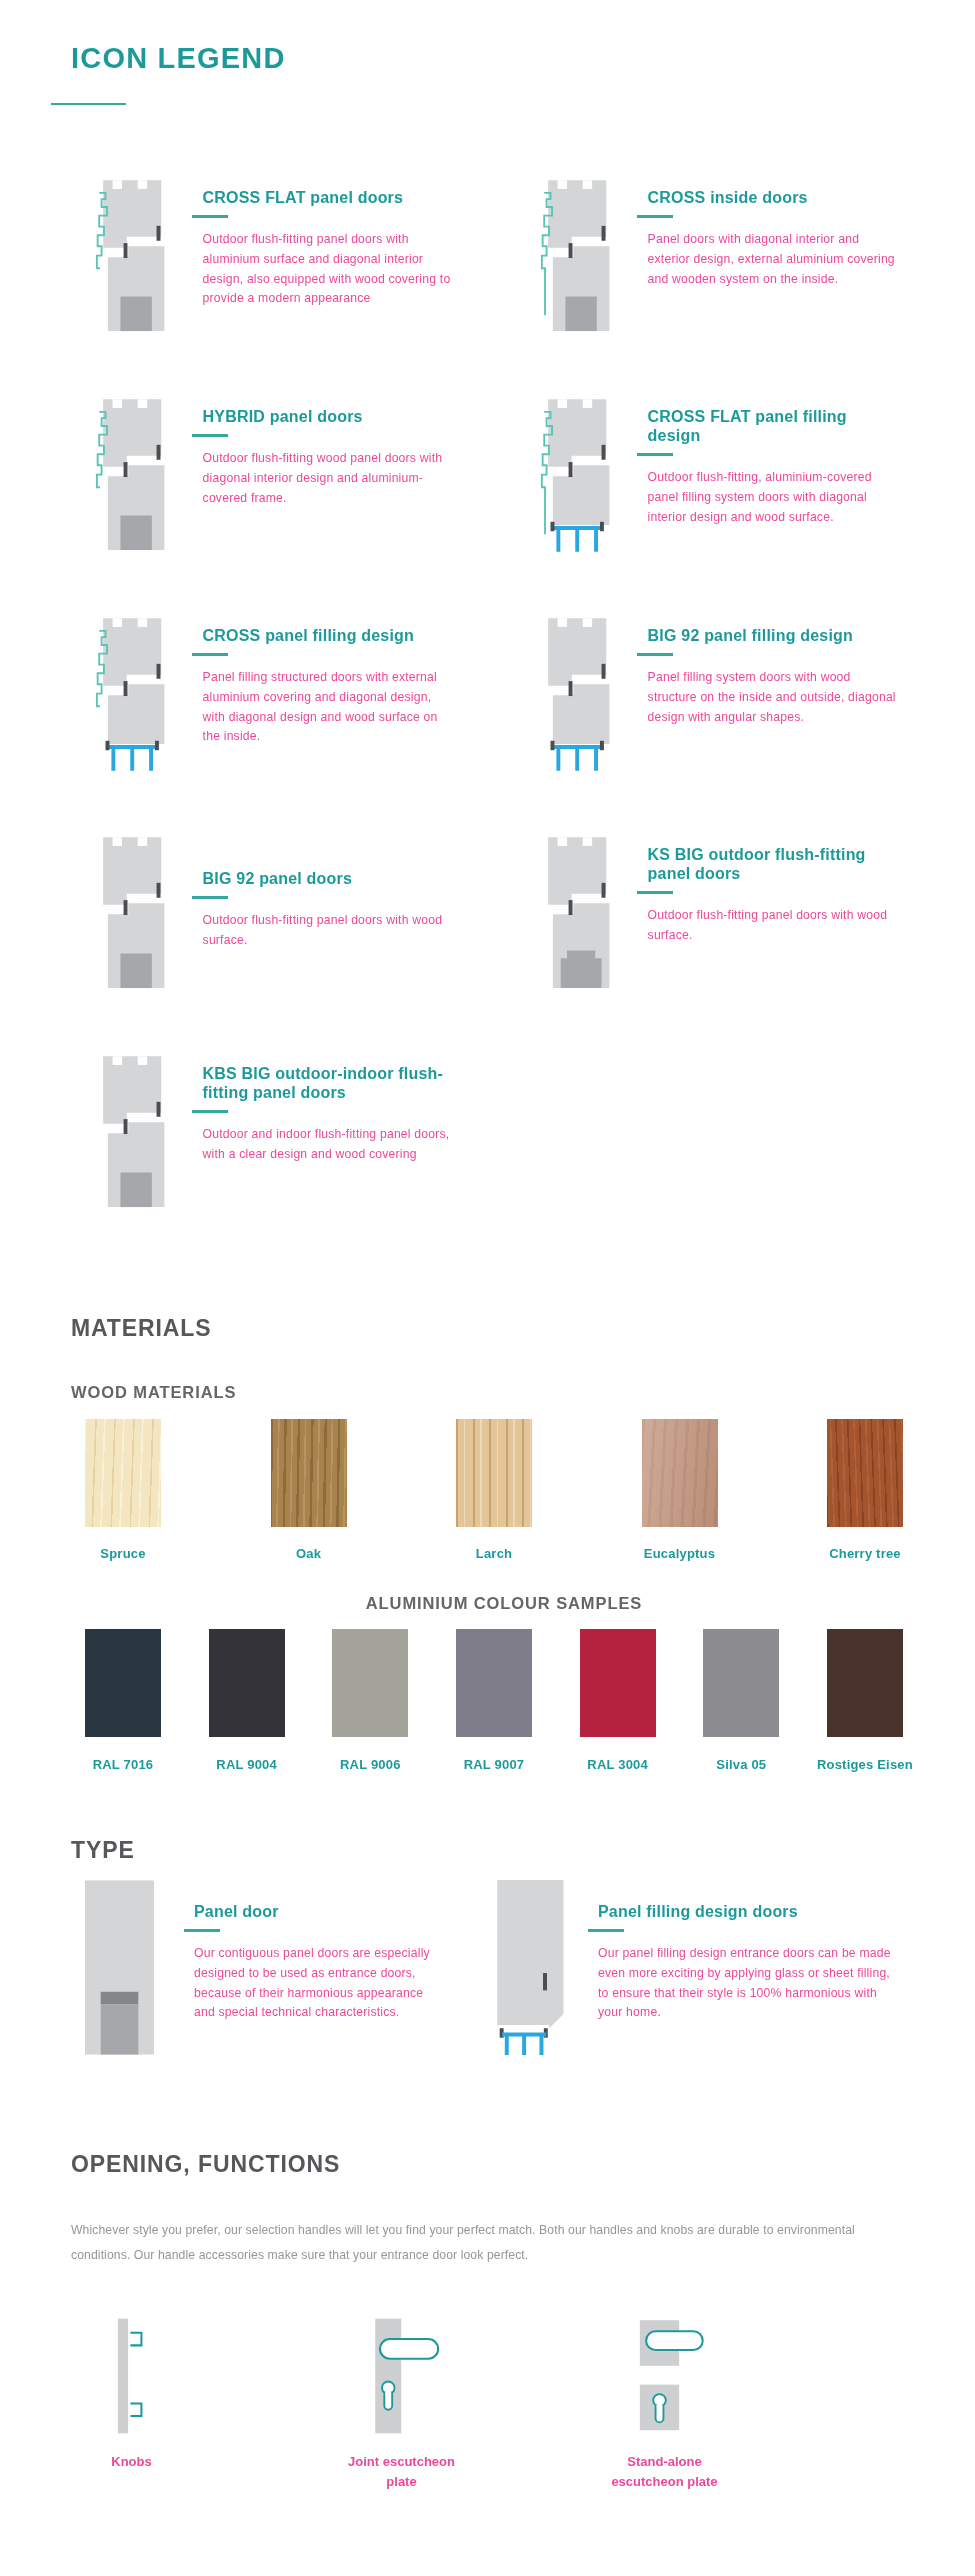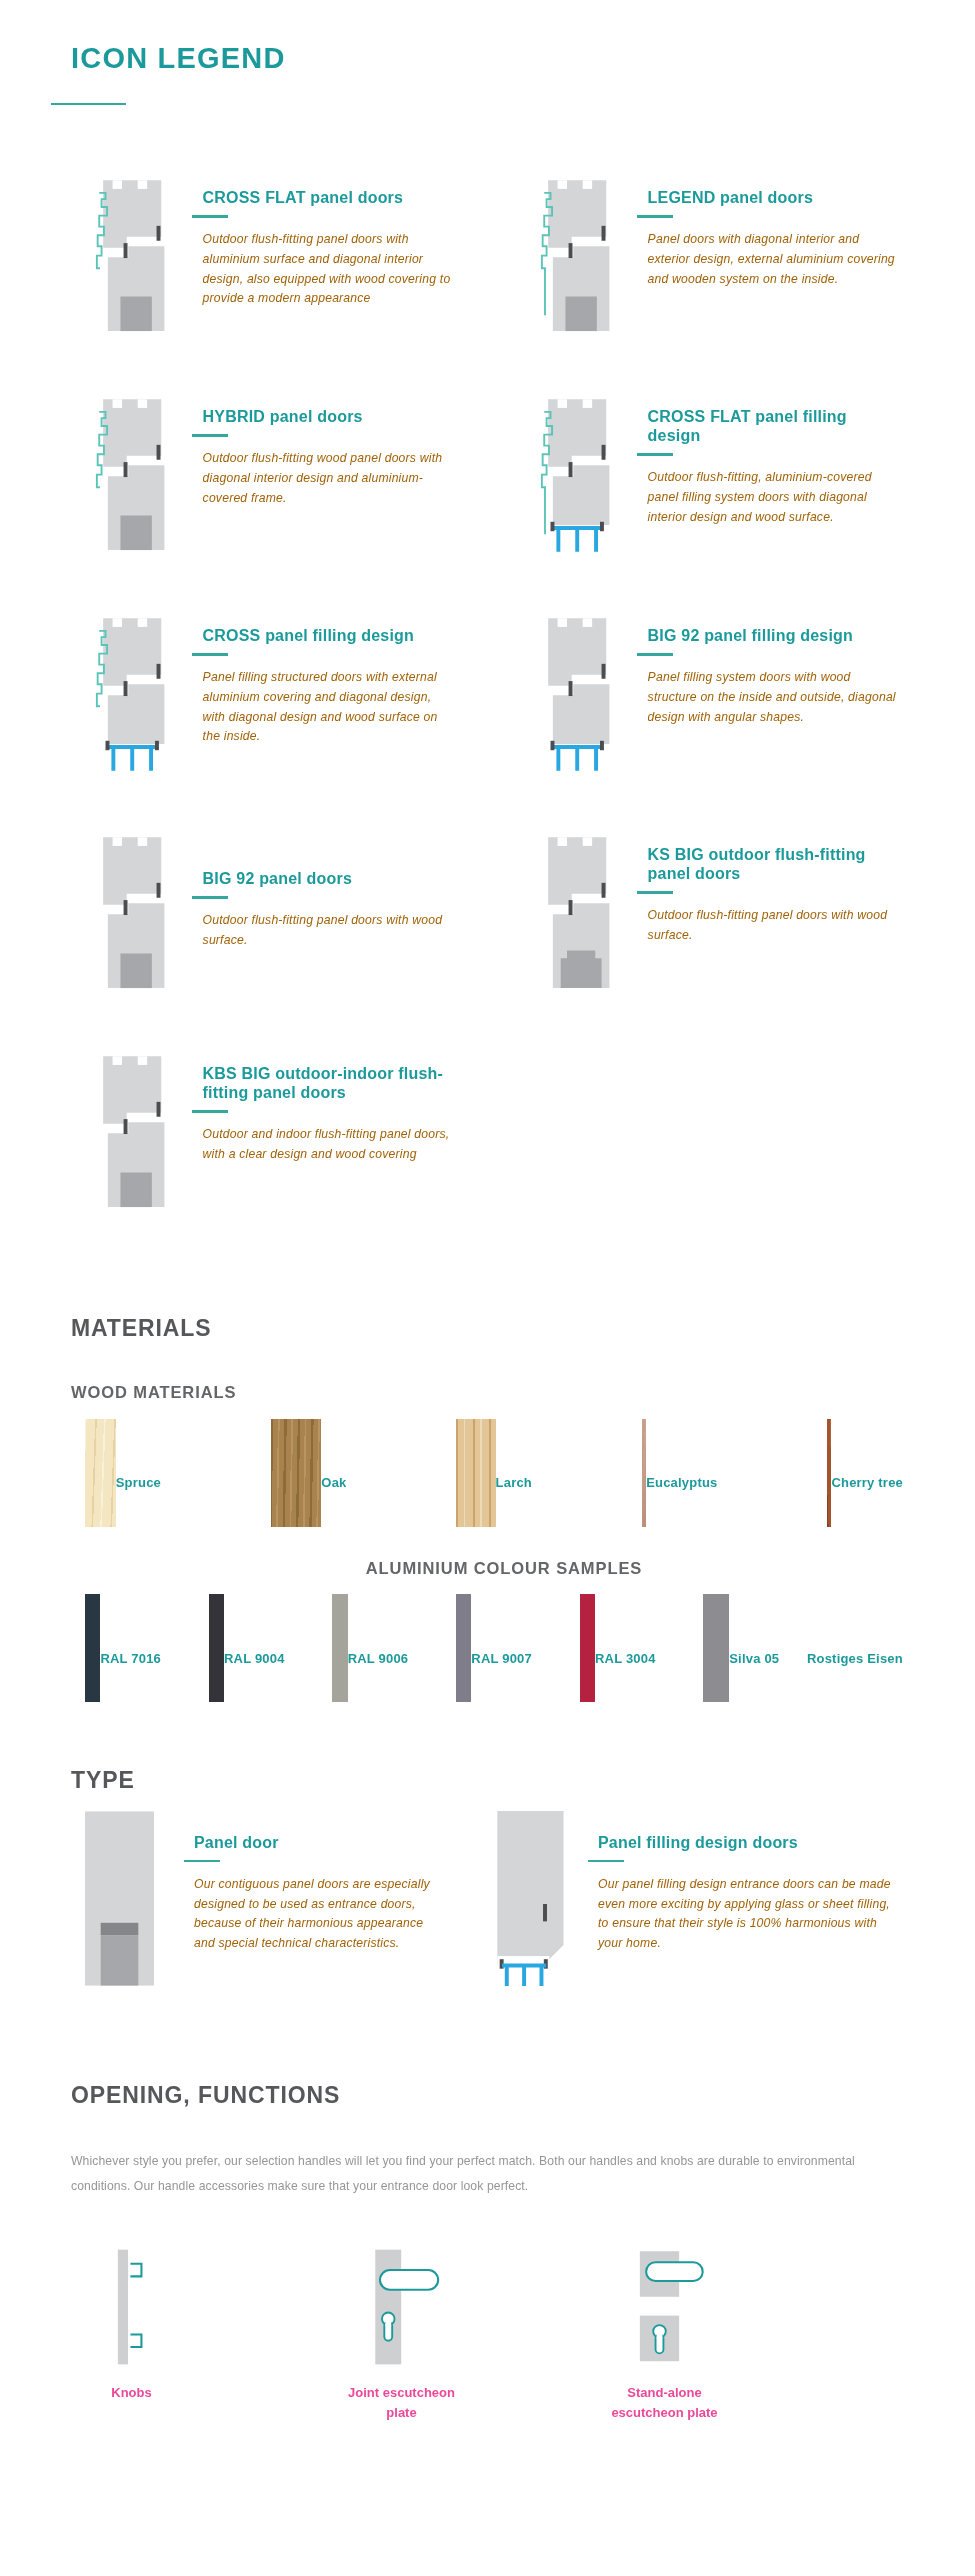--- a/index.html
+++ b/index.html
@@ -18,26 +18,26 @@
 
   .sec-profile{margin-top:69px;}
   .pgrid{display:grid;grid-template-columns:445px 441px;row-gap:58px;margin-top:4.7px;}
   .pitem{display:flex;align-items:flex-start;padding-left:12.6px;}
   .iconbox{flex:none;width:119px;}
   .picon{display:block;}
   .ptext{width:250px;padding-top:14px;}
   .col-right .ptext{width:250px;}
   .ititle{font-size:16px;font-weight:600;color:#1c9a9b;letter-spacing:0.2px;line-height:19px;margin:0;}
   .tline{width:36px;height:2.4px;background:#35a79e;margin:7.9px 0 12.6px -10.2px;}
-  .idesc{font-size:12.2px;color:#a16207;letter-spacing:0.2px;line-height:19.7px;margin:0;font-style:italic;}
+  .idesc{font-size:12.2px;color:#ec4899;letter-spacing:0.2px;line-height:19.7px;margin:0;}
 
   .sec-materials{margin-top:102px;}
   .subhead-wood{margin-top:39px;}
   .swrow{display:flex;justify-content:space-between;margin:15.7px 0 0 14px;width:818px;}
-  .swcol{display:flex;flex-direction:row;align-items:center;width:76px;justify-content:flex-end;}
+  .swcol{display:flex;flex-direction:column;align-items:center;width:76px;}
   .swatch{width:76px;height:108px;}
   .swlabel{margin-top:19.7px;font-size:13px;font-weight:600;color:#1c9a9b;letter-spacing:0.2px;text-align:center;white-space:nowrap;}
   .subhead-alu{margin-top:31.5px;text-align:center;}
 
   
   .wood-0{background-image:repeating-linear-gradient(92deg, rgba(255,255,255,.45) 0 1.6px, transparent 1.6px 10.2px, rgba(190,150,80,.25) 10.2px 11.8px, transparent 11.8px 19px);}
   .wood-1{background-image:repeating-linear-gradient(91deg, rgba(80,50,15,.30) 0 2.4px, transparent 2.4px 7px, rgba(255,230,180,.18) 7px 8.7px, transparent 8.7px 13.4px);}
   .wood-2{background-image:linear-gradient(100deg, rgba(255,255,255,.16), rgba(110,60,40,.16)),repeating-linear-gradient(93deg, rgba(120,70,50,.12) 0 3.1px, transparent 3.1px 11px);}
   .wood-3{background-image:repeating-linear-gradient(90deg, rgba(170,115,45,.42) 0 2.4px, transparent 2.4px 7.9px, rgba(255,255,255,.35) 7.9px 9.4px, transparent 9.4px 16.5px);}
   .wood-4{background-image:repeating-linear-gradient(88deg, rgba(60,20,8,.28) 0 1.6px, transparent 1.6px 6.3px, rgba(255,170,120,.15) 6.3px 7.9px, transparent 7.9px 11.8px);}
@@ -120,21 +120,21 @@
           <svg class="picon" viewBox="0 0 110 205" width="87" height="161">
               <use href="#p-slab"></use>
               <use href="#p-top"></use>
               <use href="#p-notch"></use>
               <use href="#p-ticks"></use>
               <use href="#p-core"></use>
               <use href="#p-teal-tail"></use>
             </svg>
         </span>
         <div class="ptext">
-          <h3 class="ititle">LEGEND panel doors</h3>
+          <h3 class="ititle">CROSS inside doors</h3>
           <div class="tline"></div>
           <p class="idesc">Panel doors with diagonal interior and exterior design, external aluminium covering and wooden system on the inside.</p>
         </div>
       </div>
 
       <div class="pitem">
         <span class="iconbox">
           <svg class="picon" viewBox="0 0 110 205" width="87" height="161">
               <use href="#p-slab"></use>
               <use href="#p-top"></use>

